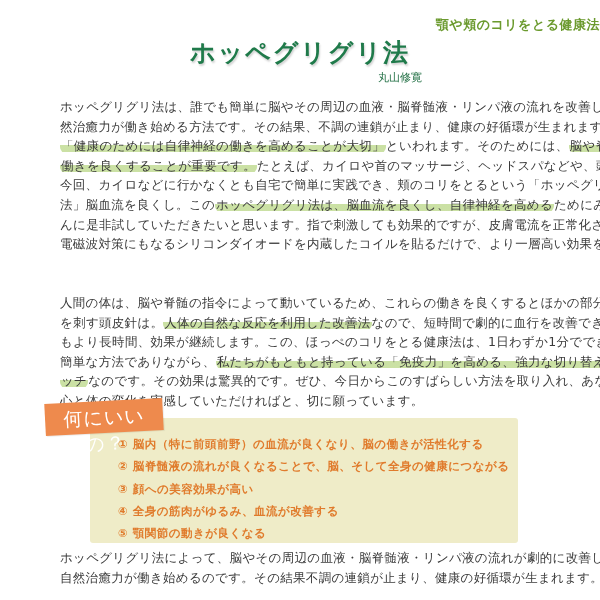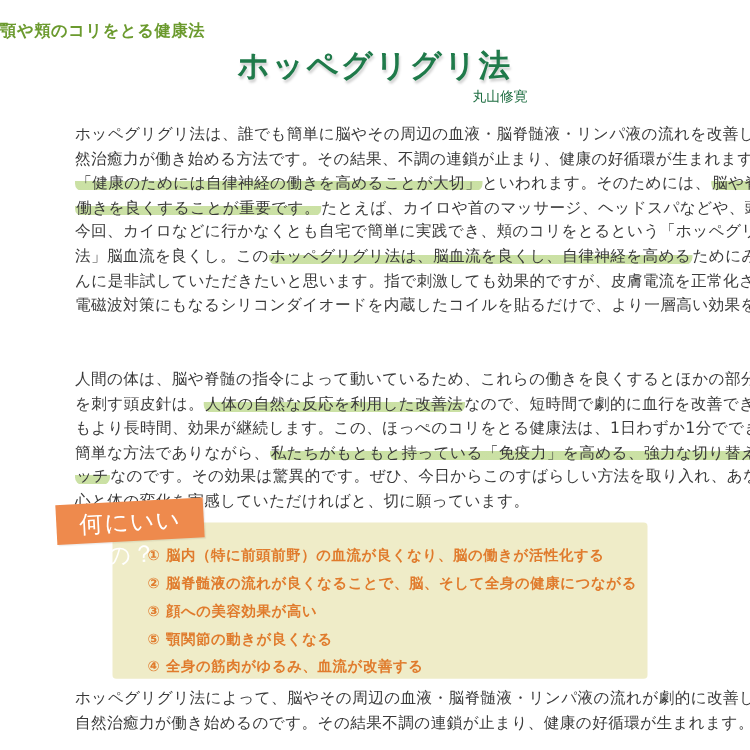--- a/index.html
+++ b/index.html
@@ -21,21 +21,21 @@
       top: 0;
       width: 600px;
       height: 90px;
       text-align: center;
     }
     .subtitle {
       position: absolute;
       top: 16px;
       left: 0;
       width: 600px;
-      text-align: left;
+      text-align: right;
       font-size: 13px;
       font-weight: bold;
       color: #6b9a2e;
       letter-spacing: 0.5px;
     }
     .title {
       position: absolute;
       top: 36px;
       left: 0;
       width: 600px;
@@ -155,20 +155,20 @@
   </div>
 
 <div class="benefits-box"></div>
 <div class="benefits-tab">
   <div class="benefits-tab-label">何にいいの？</div>
 </div>
 <ul class="benefits-list">
   <li>① 脳内（特に前頭前野）の血流が良くなり、脳の働きが活性化する</li>
   <li>② 脳脊髄液の流れが良くなることで、脳、そして全身の健康につながる</li>
   <li>③ 顔への美容効果が高い</li>
+  <li>④ 全身の筋肉がゆるみ、血流が改善する</li>
   <li>⑤ 顎関節の動きが良くなる</li>
-  <li>④ 全身の筋肉がゆるみ、血流が改善する</li>
 </ul>
 
 <div class="para p3">
     <span class="line"><span>ホッペグリグリ法によって、脳やその周辺の血液・脳脊髄液・リンパ液の流れが劇的に改善し、</span></span>
     <span class="line"><span>自然治癒力が働き始めるのです。その結果不調の連鎖が止まり、健康の好循環が生まれます。</span></span>
   </div>
 
 </body></html>

